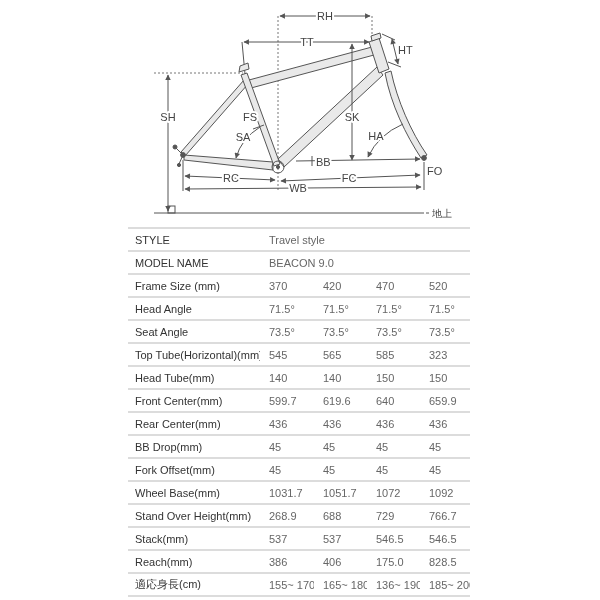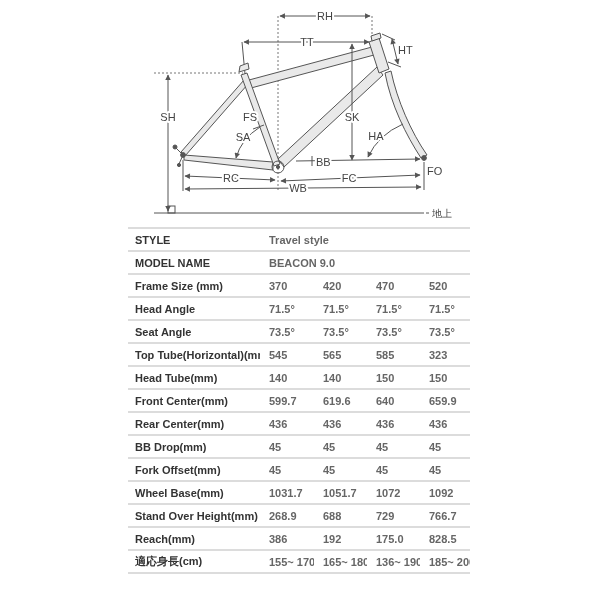--- a/index.html
+++ b/index.html
@@ -12,22 +12,22 @@
   .tube{fill:#e9e9e9;stroke:#555;stroke-width:1;}
   .dim{stroke:#555;stroke-width:1;fill:none;}
   .dash{stroke:#777;stroke-width:1;stroke-dasharray:2 2;fill:none;}
   .dark{fill:#555;stroke:#555;}
   table.spec{position:absolute;left:128px;top:227px;width:342px;
        border-collapse:collapse;table-layout:fixed;}
   table.spec{border-top:2px solid #dcdcdc;}
   table.spec tr{border-bottom:2px solid #dcdcdc;}
   table.spec th,table.spec td{height:21px;font-size:11px;vertical-align:middle;
        white-space:nowrap;overflow:hidden;text-align:left;}
-  table.spec th{font-weight:bold;color:#333;padding:0 0 0 7px;}
-  table.spec td{color:#666;padding:0 0 0 9px;font-weight:bold;}
+  table.spec th{font-weight:normal;color:#333;padding:0 0 0 7px;}
+  table.spec td{color:#666;padding:0 0 0 9px;}
 </style>
 </head>
 <body>
 
 <svg id="diagram" width="600" height="225" viewBox="0 0 600 225">
   <defs>
     <marker id="ar" viewBox="0 0 10 10" refX="9" refY="5" markerWidth="7.5" markerHeight="5.5" orient="auto-start-reverse">
       <path d="M0,0 L10,5 L0,10 z" fill="#555"></path>
     </marker>
   </defs>
@@ -191,23 +191,30 @@
         <td>1092</td>
       </tr>
       <tr>
         <th>Stand Over Height(mm)</th>
         <td>268.9</td>
         <td>688</td>
         <td>729</td>
         <td>766.7</td>
       </tr>
       <tr>
+        <th>Stack(mm)</th>
+        <td>537</td>
+        <td>537</td>
+        <td>546.5</td>
+        <td>546.5</td>
+      </tr>
+      <tr>
         <th>Reach(mm)</th>
         <td>386</td>
-        <td>192</td>
+        <td>406</td>
         <td>175.0</td>
         <td>828.5</td>
       </tr>
       <tr>
         <th>適応身長(cm)</th>
         <td>155~ 170</td>
         <td>165~ 180</td>
         <td>136~ 190</td>
         <td>185~ 200</td>
       </tr>

